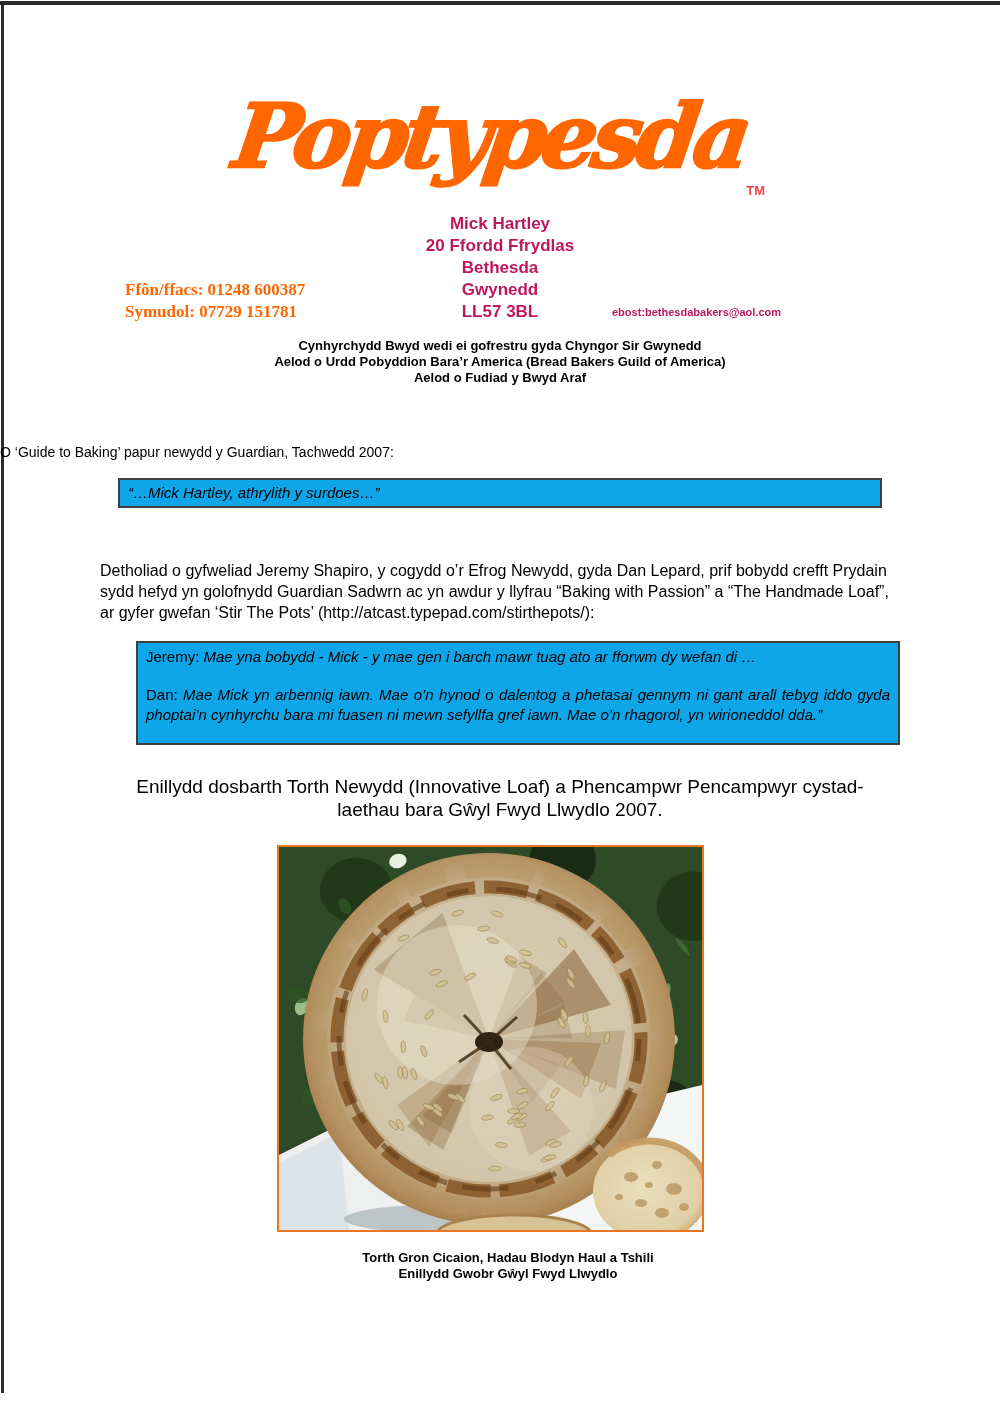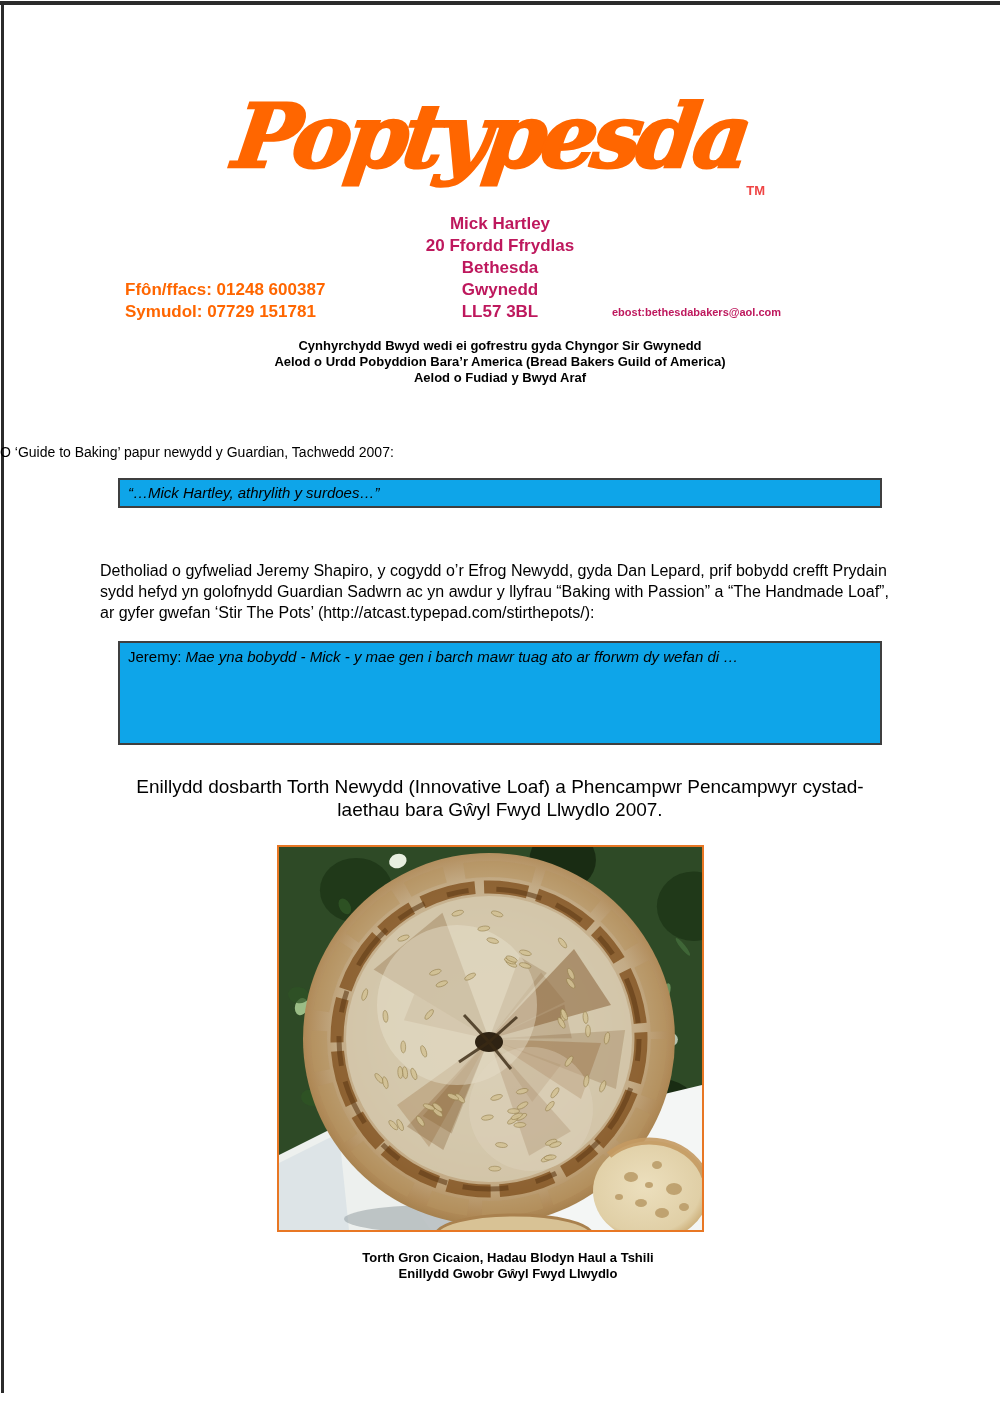--- a/index.html
+++ b/index.html
@@ -20,34 +20,34 @@
   }
   .logo-tm{
     font-family:"Liberation Sans", sans-serif; font-style:normal; font-weight:bold;
     font-size:13px; color:#ef4444; letter-spacing:0; vertical-align:-28px;
     display:inline-block; transform:none;margin-top:45px; -webkit-text-stroke:0;
   }
 
   .contact-center{position:absolute;top:213px;left:0;width:100%;text-align:center;
     color:#be185d;font-weight:bold;font-size:17px;line-height:22px;}
   .contact-left{position:absolute;top:279px;left:125px;color:#ff6600;font-weight:bold;
-    font-size:17px;line-height:22px;text-align:left;}
+    font-size:17px;line-height:22px;text-align:left;font-family:Liberation Serif, serif;}
   .contact-right{position:absolute;top:301px;left:612px;color:#be185d;font-weight:bold;
     font-size:11px;line-height:22px;}
 
   .credentials{position:absolute;top:338px;left:0;width:100%;text-align:center;
     font-weight:bold;font-size:13px;line-height:16px;}
 
   .guardian-intro{position:absolute;top:444px;left:0;width:100%;text-align:left;font-size:14px;}
 
   .quote-box{position:absolute;left:118px;width:764px;background:#0ea5e9;
     border:2px solid #3f3f3f;box-sizing:border-box;font-size:15px;}
   .quote-box1{top:478px;height:30px;padding:4px 8px;}
   .quote-box1 .q{font-style:italic;}
-  .quote-box2{top:641px;height:104px;padding:4px 8px;line-height:20px;overflow:hidden;}
+  .quote-box2{top:641px;height:104px;padding:4px 8px;line-height:20px;overflow:hidden;margin-left:18px;}
   .quote-box2 .para2{margin-top:18px;text-align:justify;}
   .quote-box2 .q{font-style:italic;}
 
   .interview-intro{position:absolute;top:560px;left:100px;width:800px;
     font-size:16px;line-height:21px;}
 
   .award-heading{position:absolute;top:775px;left:60px;width:880px;
     text-align:center;font-size:19px;line-height:23px;}
 
   .photo-frame{position:absolute;top:845px;left:277px;width:427px;height:387px;
@@ -90,20 +90,21 @@
   <div class="guardian-intro">O ‘Guide to Baking’ papur newydd y Guardian, Tachwedd 2007:</div>
 
   <div class="quote-box quote-box1">
     <span class="q">“…Mick Hartley, athrylith y surdoes…”</span>
   </div>
 
   <div class="interview-intro">Detholiad o gyfweliad Jeremy Shapiro, y cogydd o’r Efrog Newydd, gyda Dan Lepard, prif bobydd crefft Prydain sydd hefyd yn golofnydd Guardian Sadwrn ac yn awdur y llyfrau “Baking with Passion” a “The Handmade Loaf”, ar gyfer gwefan ‘Stir The Pots’ (http://atcast.typepad.com/stirthepots/):</div>
 
   <div class="quote-box quote-box2">
     <div class="para1"><span>Jeremy: </span><span class="q">Mae yna bobydd - Mick - y mae gen i barch mawr tuag ato ar fforwm dy wefan di …</span></div>
+    <div class="para2"><span>Dan: </span><span class="q">Mae Mick yn arbennig iawn. Mae o’n hynod o dalentog a phetasai gennym ni gant arall tebyg iddo gyda phoptai’n cynhyrchu bara mi fuasen ni mewn sefyllfa gref iawn. Mae o’n rhagorol, yn wirioneddol dda.”</span></div>
   </div>
 
   <div class="award-heading">
     <div>Enillydd dosbarth Torth Newydd (Innovative Loaf) a Phencampwr Pencampwyr cystad-</div>
     <div>laethau bara Gŵyl Fwyd Llwydlo 2007.</div>
   </div>
 
   <div class="photo-frame">
     <svg viewBox="0 0 423 383" preserveAspectRatio="none">
       <defs>

